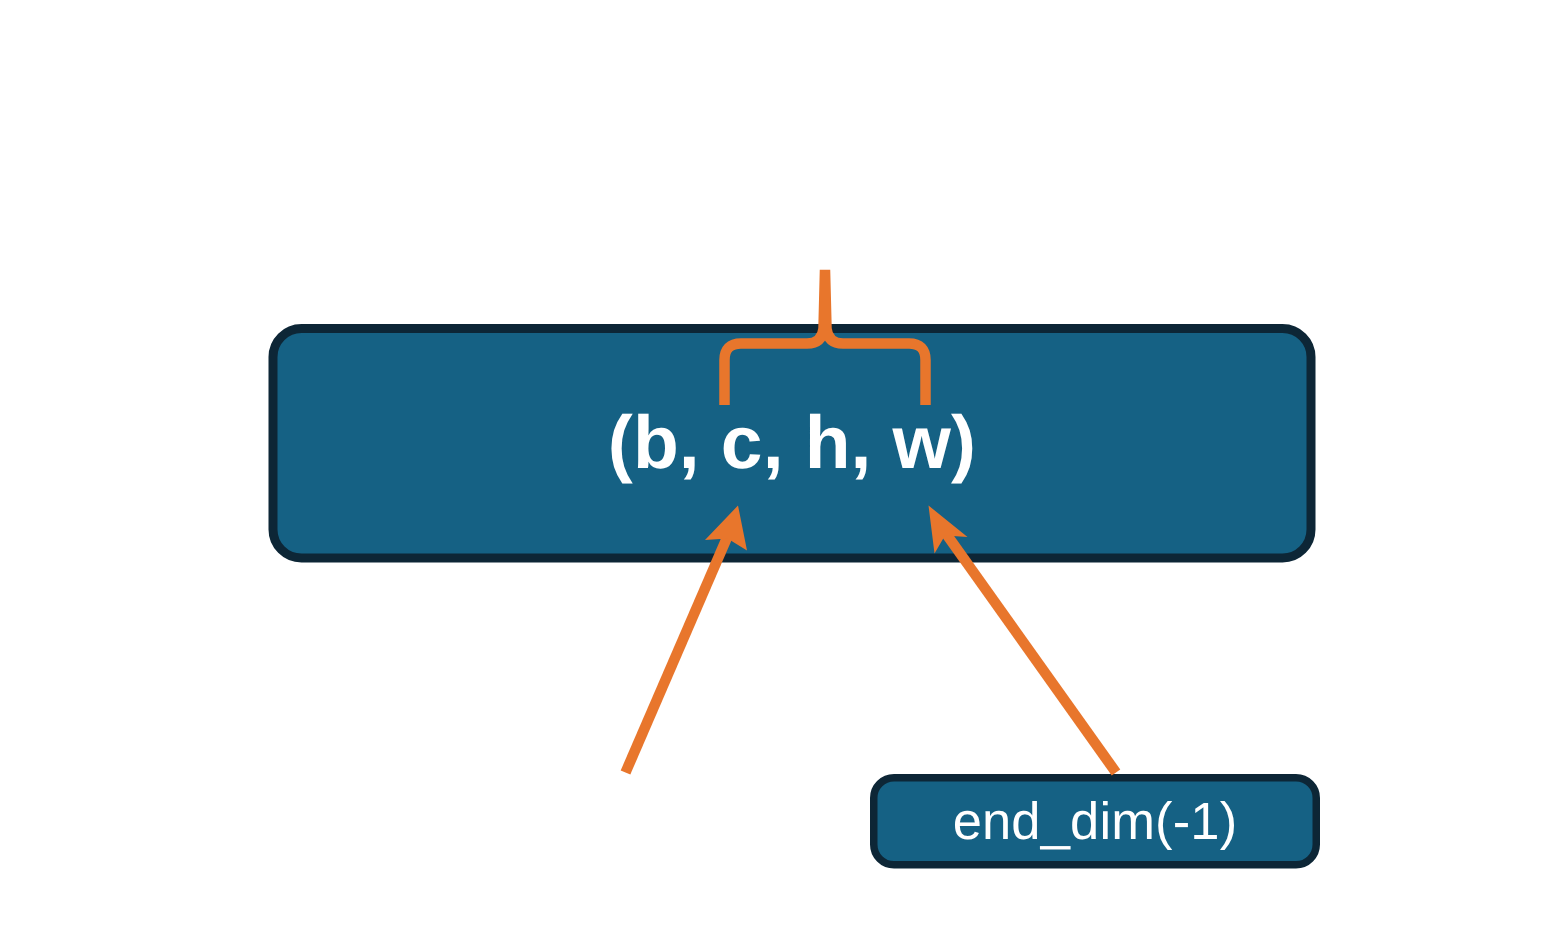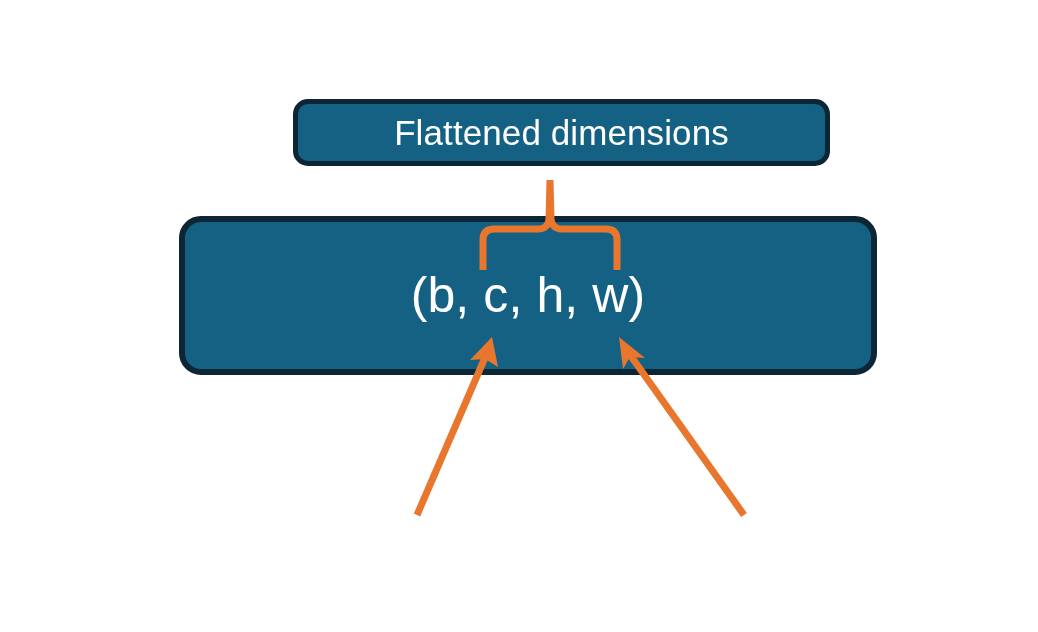--- a/index.html
+++ b/index.html
@@ -57,20 +57,21 @@
     height: 159px;
     border-radius: 22px;
     border-width: 6px;
     font-size: 50px;
     align-items: flex-start;
     padding-top: 48px;
   }
   #box-shape .shape-label {
     display: block;
     line-height: 1;
+    font-weight: bold;
   }
 
   
   #box-start-dim {
     left: 268px;
     top: 516px;
     width: 295px;
     height: 63px;
     font-size: 35px;
   }
@@ -108,29 +109,29 @@
   }
   .arrow-head {
     fill: #E8762C;
   }
 </style>
 </head>
 <body>
 
 <div id="diagram-canvas">
 
-  <div class="node-box" id="box-flattened">
-    <span class="box-label">Flattened dimensions</span>
-  </div>
 
   <div class="node-box" id="box-shape">
     <span class="shape-label">(b, c, h, w)</span>
   </div>
 
 
+  <div class="node-box" id="box-end-dim">
+    <span class="box-label">end_dim(-1)</span>
+  </div>
 
   <svg class="overlay-svg" id="svg-brace" viewBox="0 0 1038 632">
     <path class="brace-path" d="M 483,270
              L 483,240
              Q 483,229 494,229
              L 538,229
              Q 548,229 549,219
              L 550,180
              L 551,219
              Q 552,229 562,229

